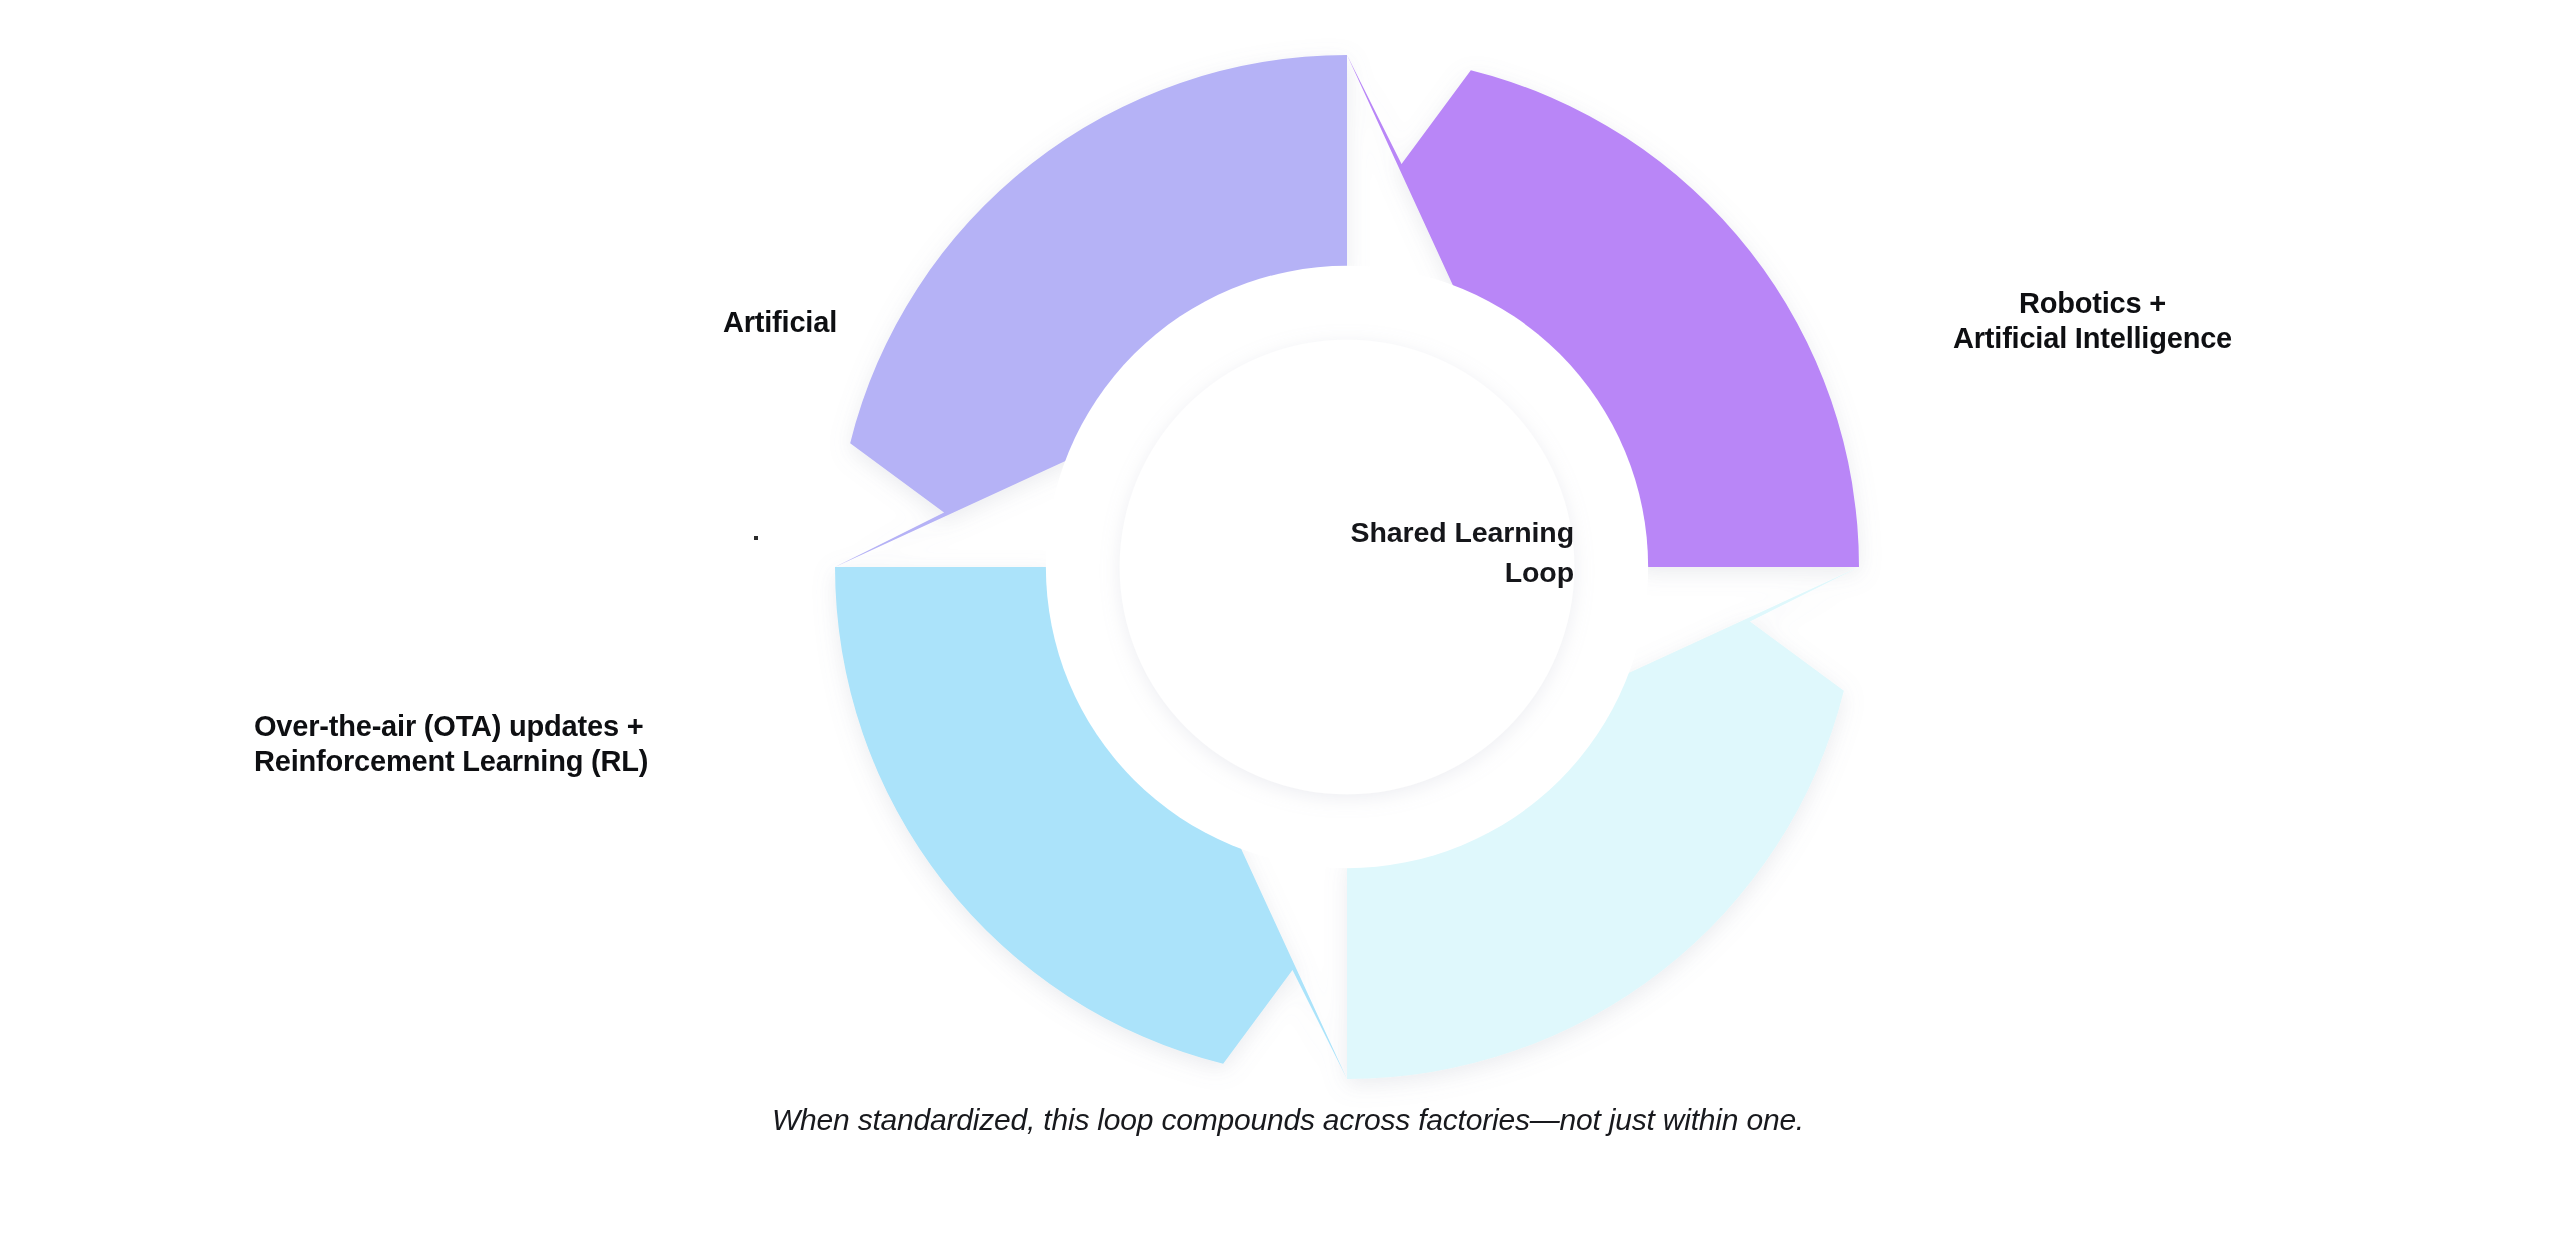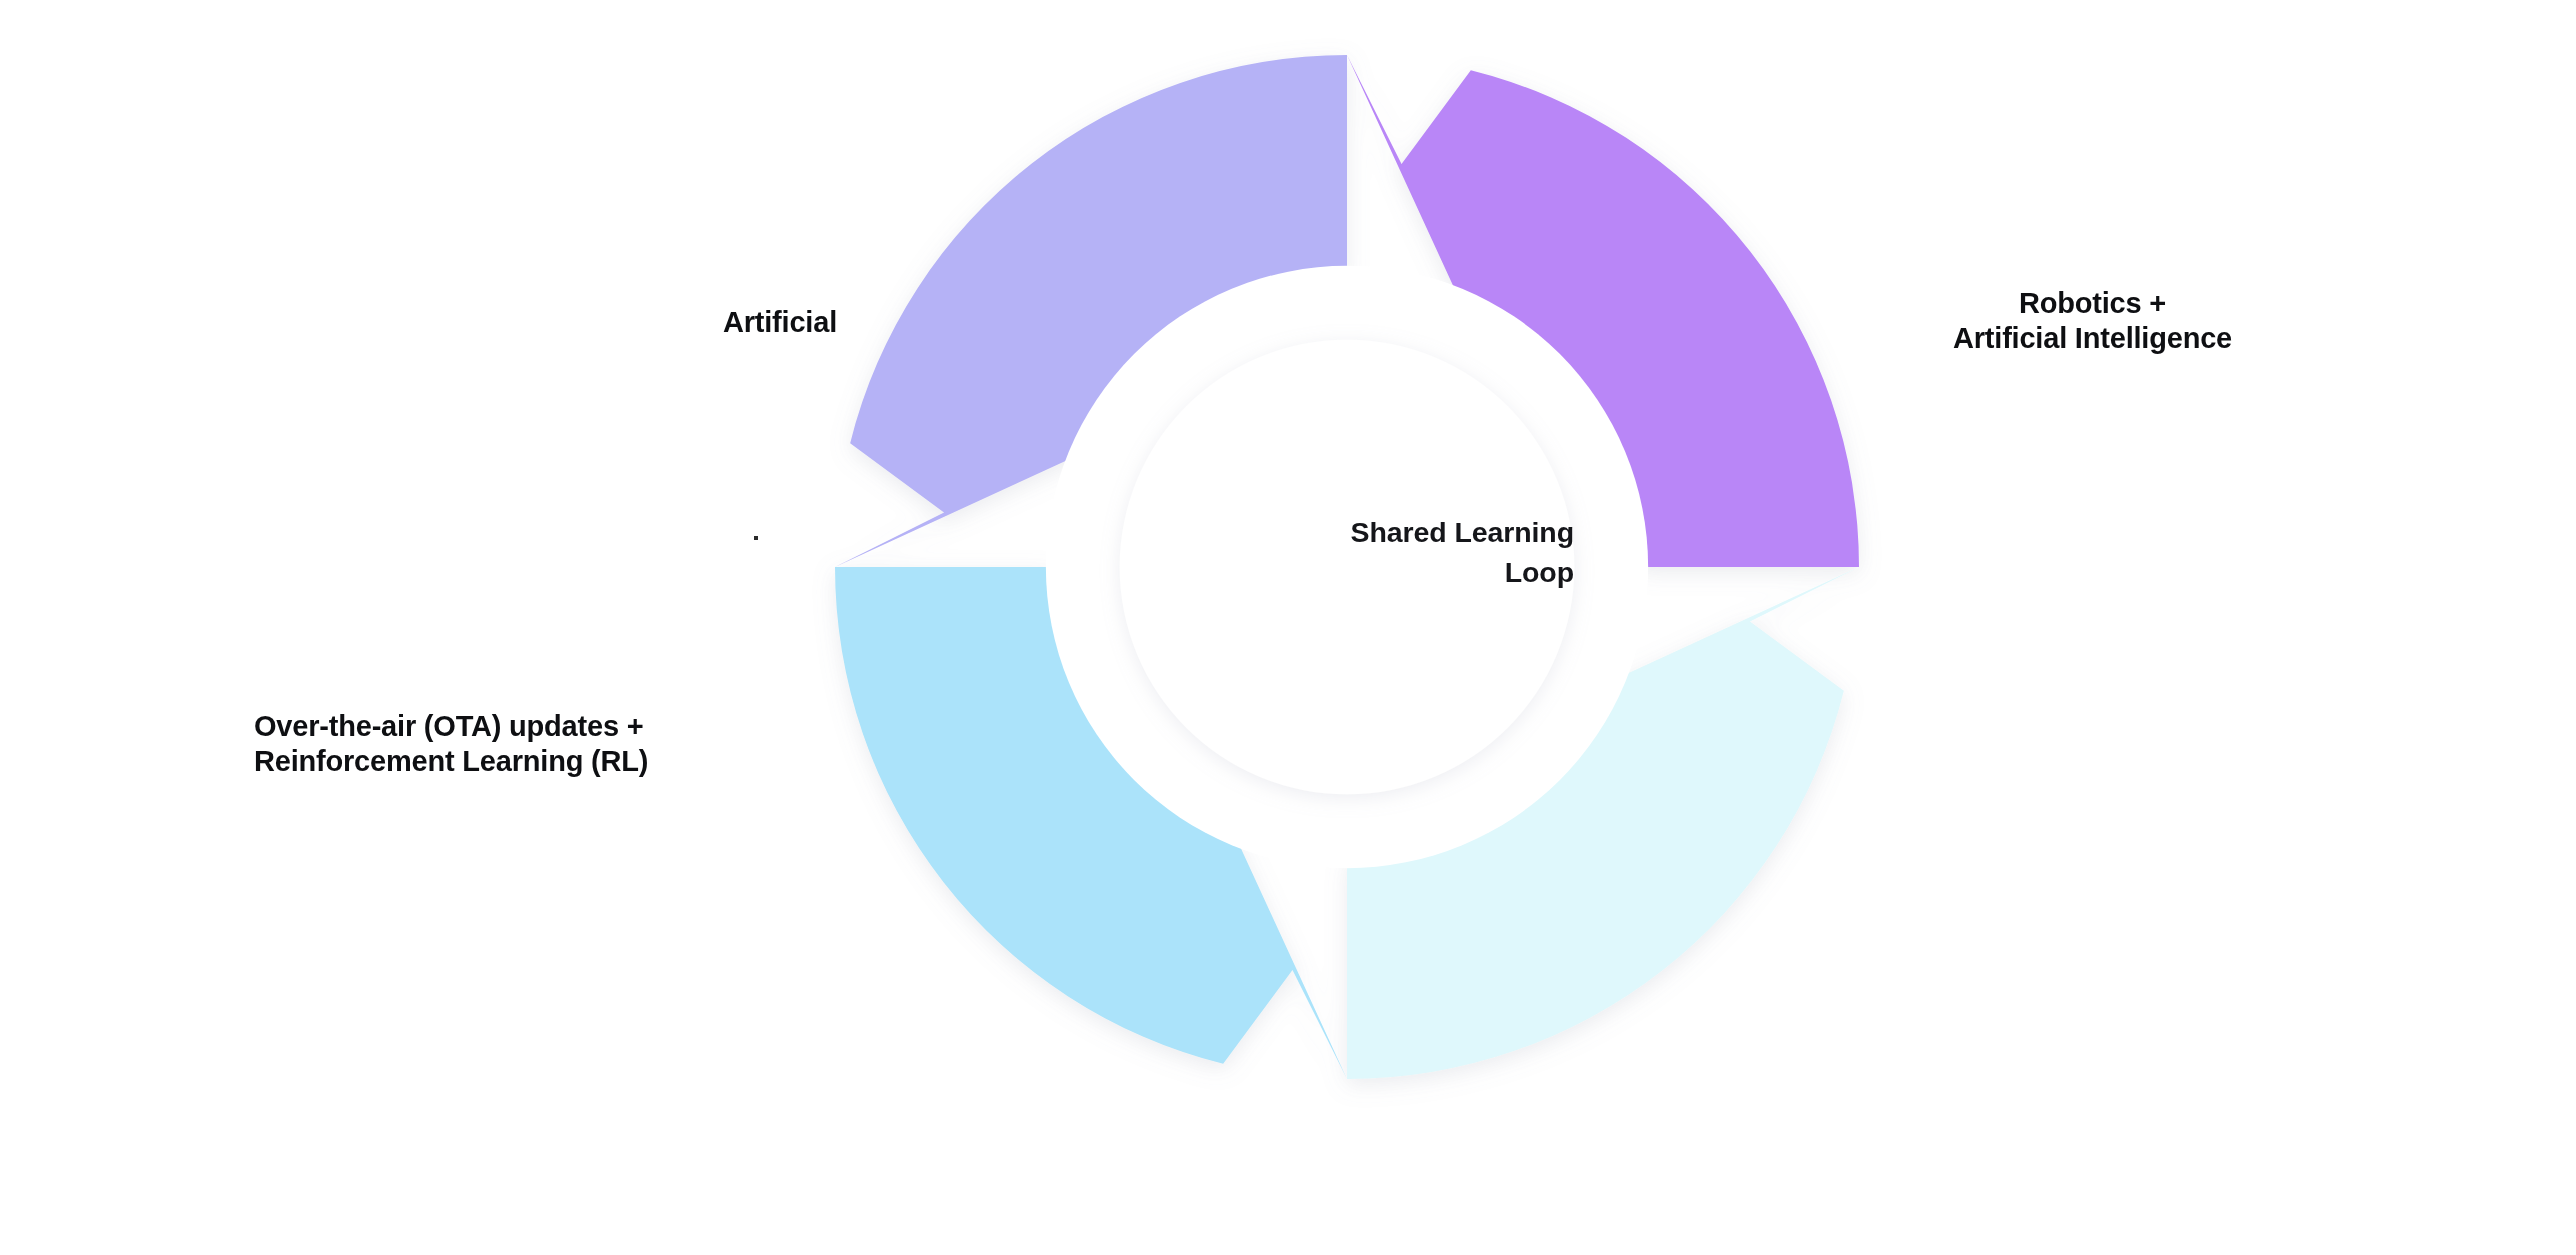--- a/index.html
+++ b/index.html
@@ -156,17 +156,18 @@
 
   <div class="label left" id="label-simulation">Artificial</div>
 
   <div class="label right" id="label-robotics-ai">Robotics +
 Artificial Intelligence</div>
 
   <div class="label left" id="label-ota-rl">Over-the-air (OTA) updates +
 Reinforcement Learning (RL)</div>
 
 
+  <div id="caption">When standardized, this loop compounds across factories—not just within one.</div>
 
   <div id="speck"></div>
 
 </div>
 
 
 </body></html>

